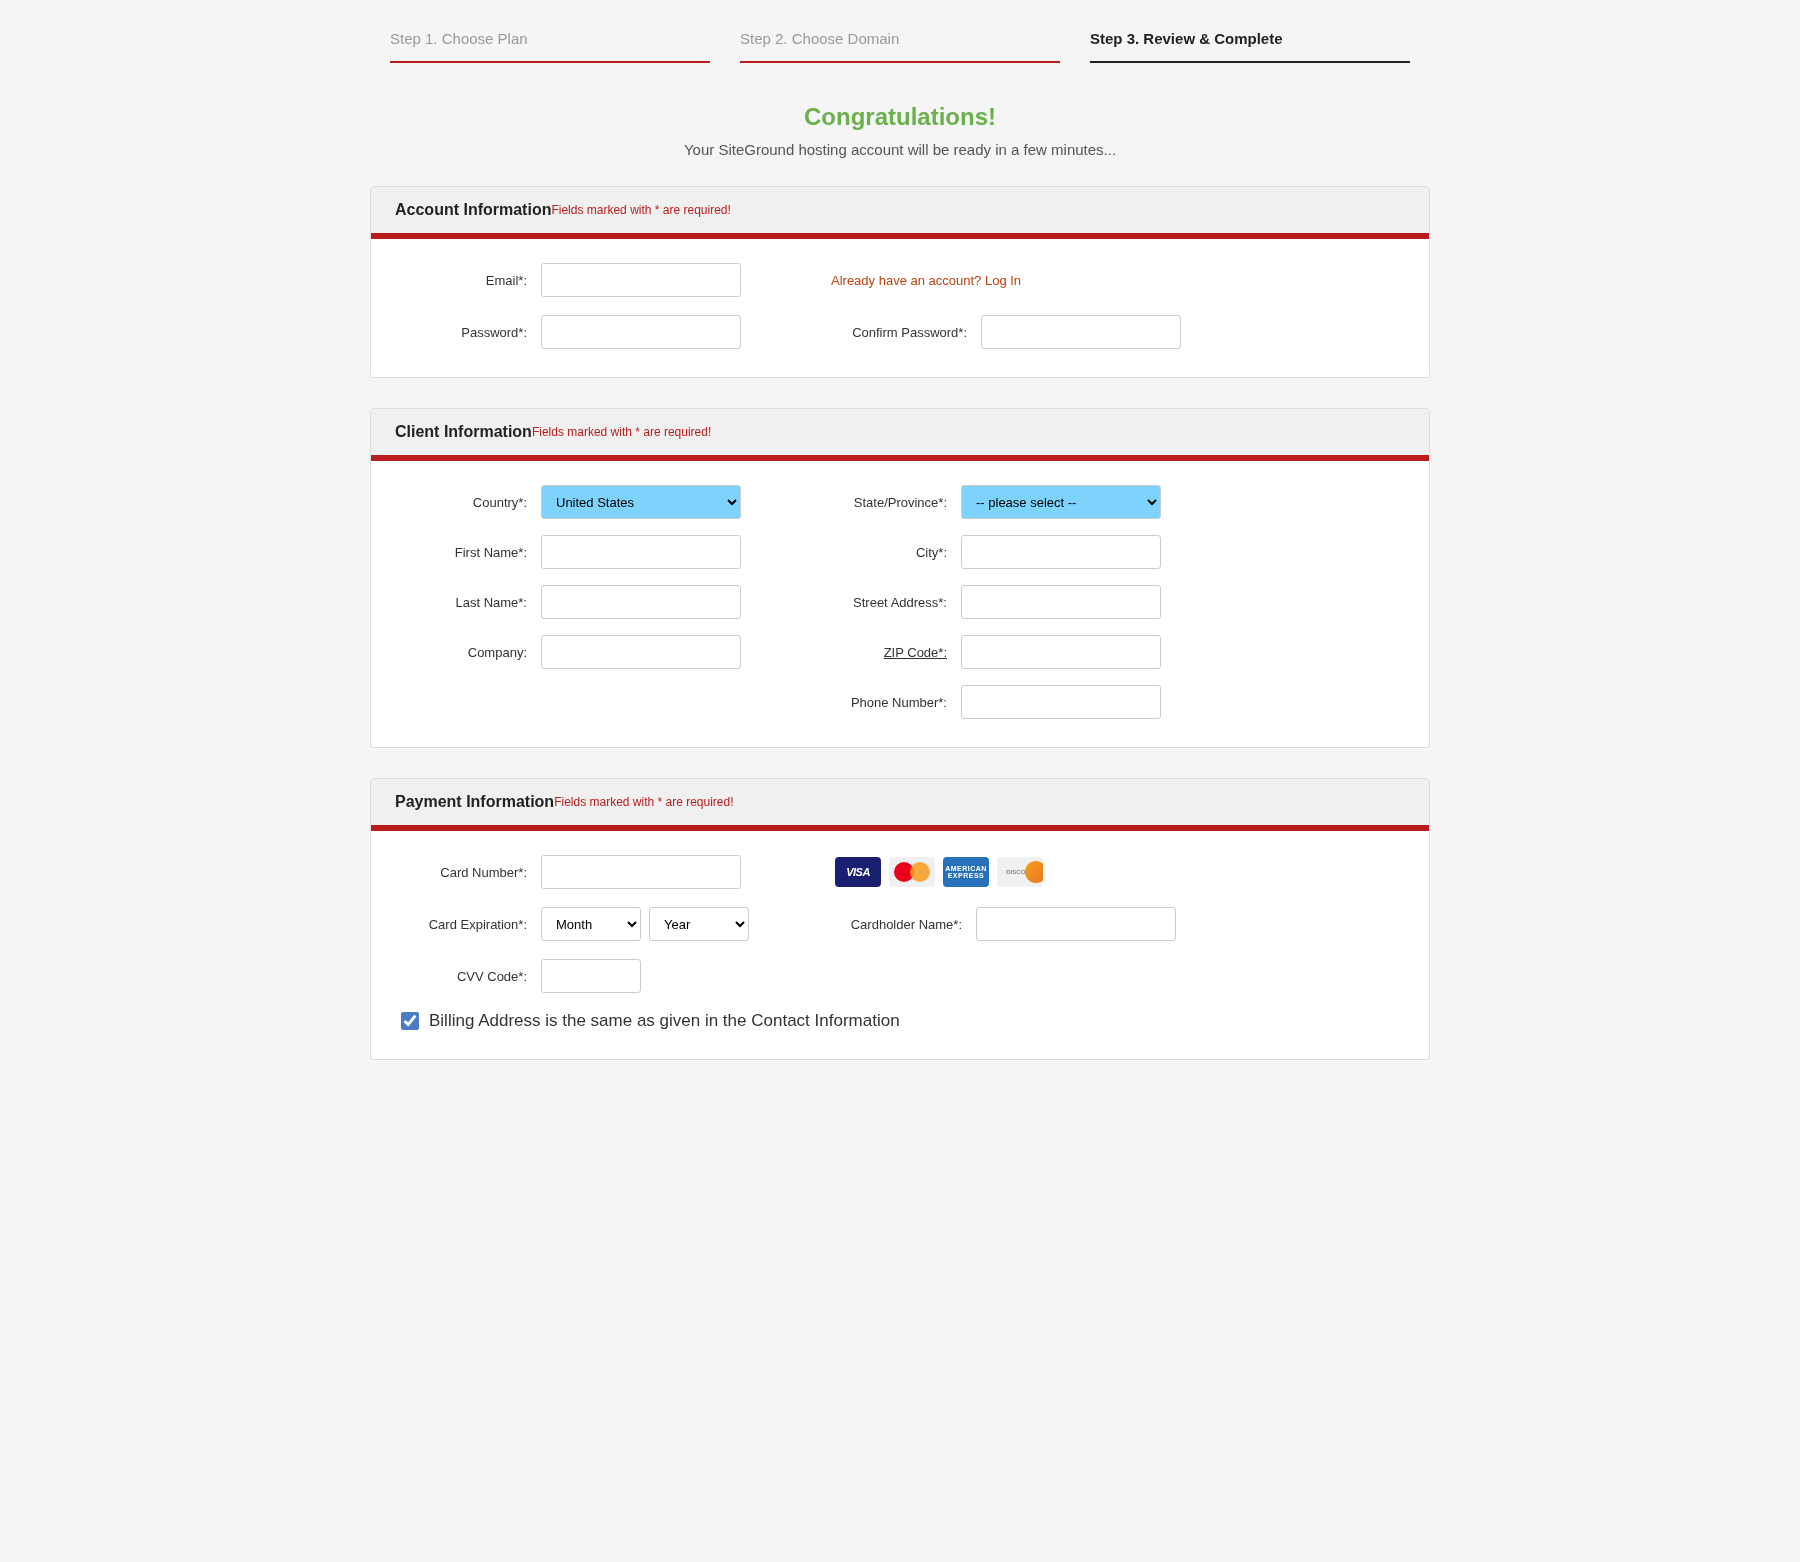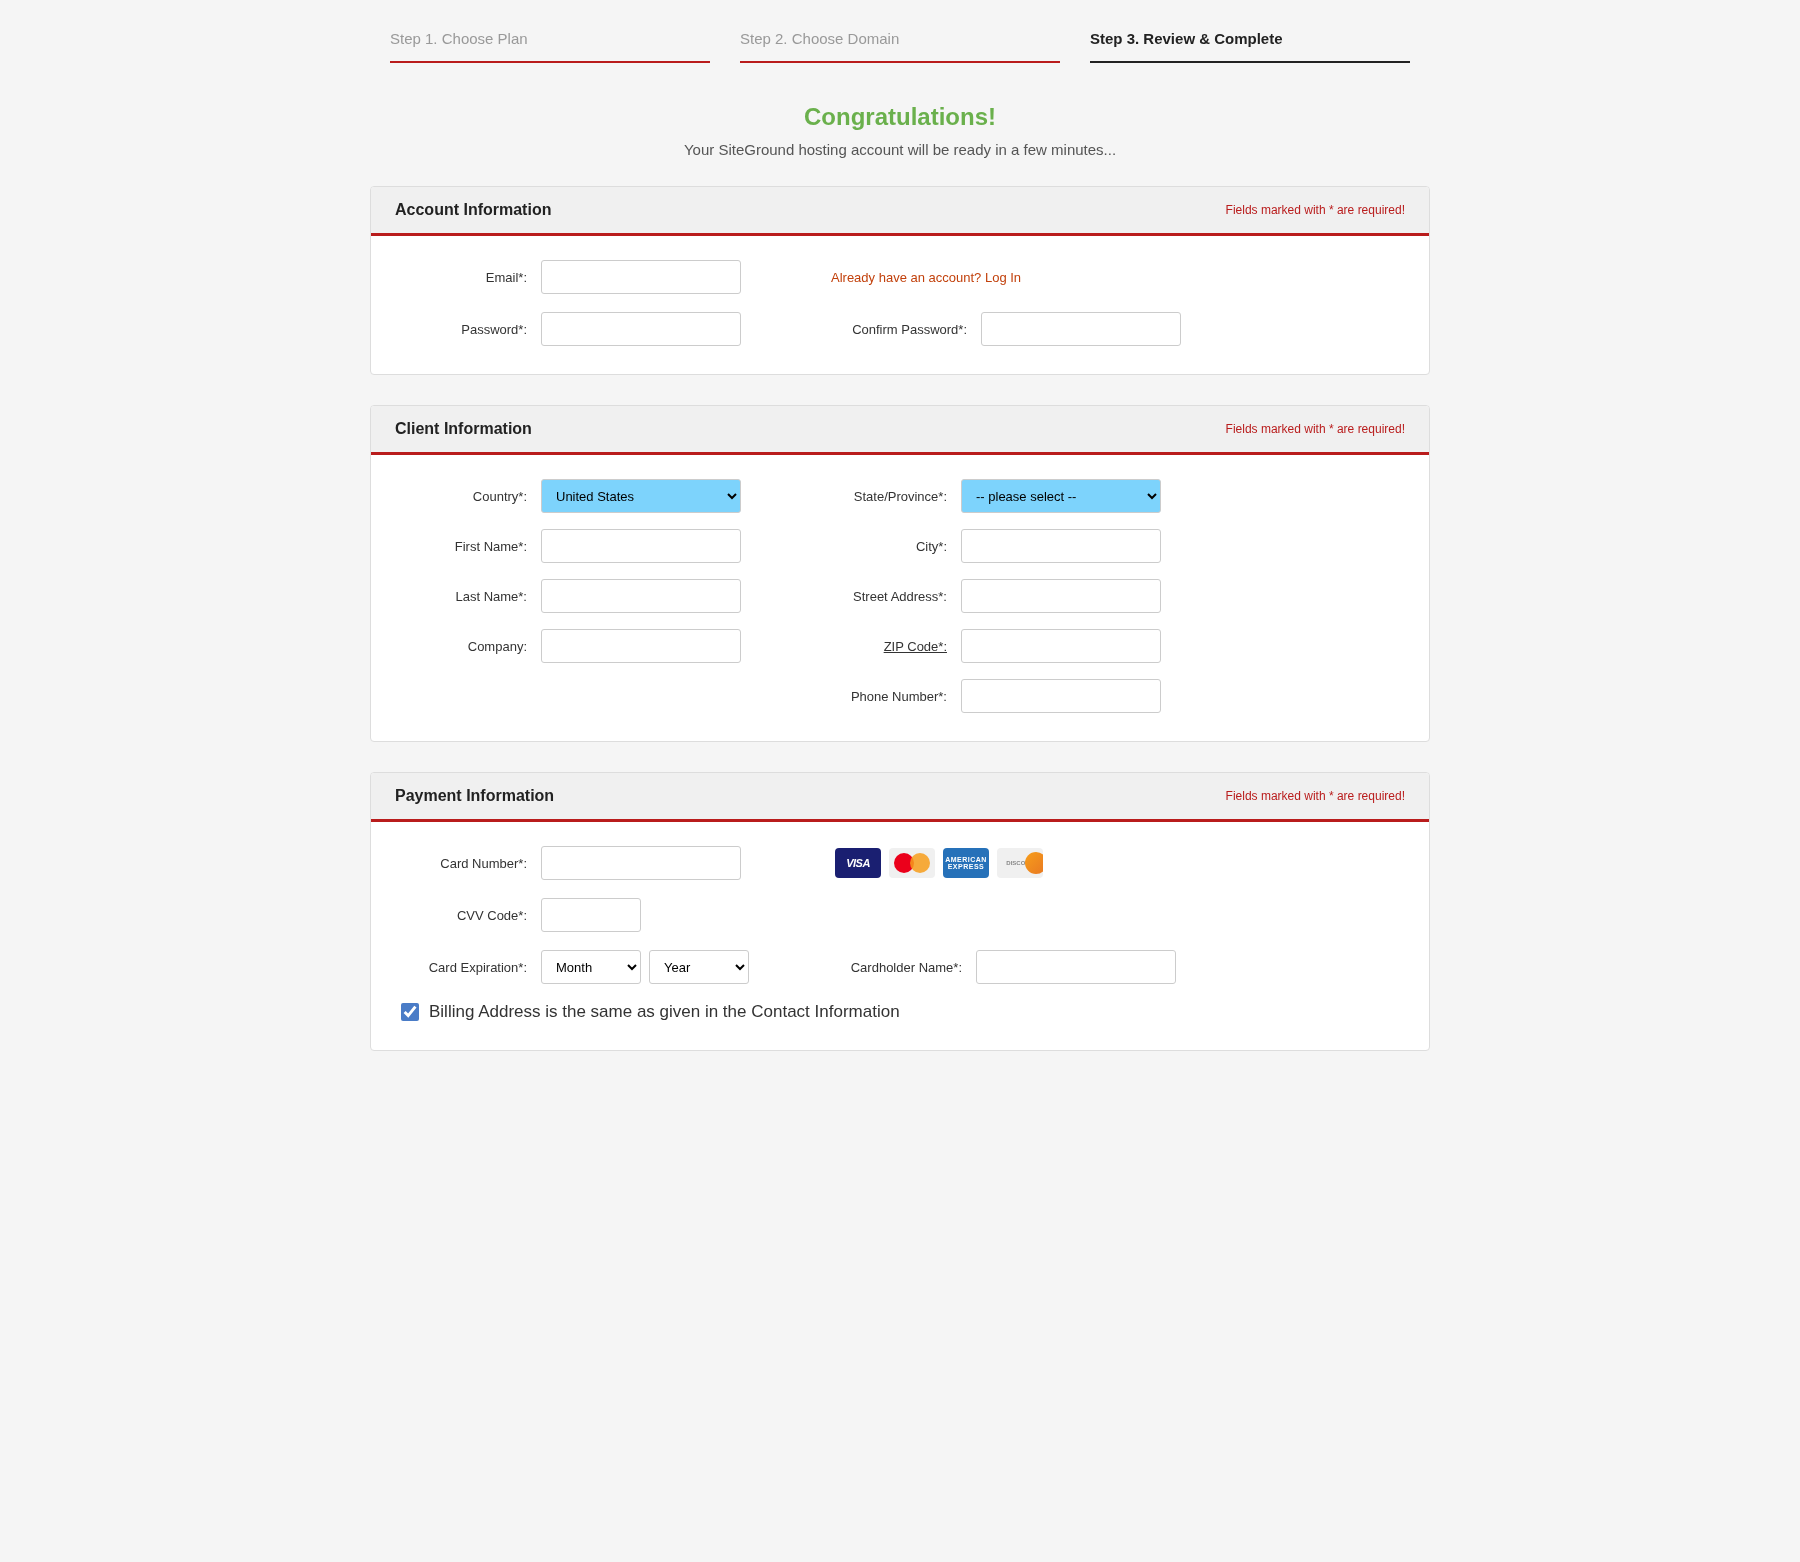--- a/index.html
+++ b/index.html
@@ -67,24 +67,24 @@
     
     .card {
       background: #fff;
       border: 1px solid #ddd;
       border-radius: 4px;
       margin-bottom: 30px;
       overflow: hidden;
     }
     .card-header {
       background: #f0f0f0;
-      border-bottom: 3px solid #b91c1c;
+      border-bottom: 6px solid #b91c1c;
       padding: 14px 24px;
       display: flex;
-      justify-content: space-between;
+      justify-content: flex-start;
       align-items: center;
     }
     .card-header-title {
       font-size: 16px;
       font-weight: bold;
       color: #222;
     }
     .card-header-note {
       font-size: 12px;
       color: #b91c1c;
@@ -460,27 +460,20 @@
             <div class="cc-mastercard">
               <div class="mc-red"></div>
               <div class="mc-orange"></div>
             </div>
             <div class="cc-amex">AMERICAN<br>EXPRESS</div>
             <div class="cc-discover">
               DISCOVER
               <div class="discover-circle"></div>
             </div>
           </div>
-        </div>
-      </div>
-
-      <div class="payment-row">
-        <div class="payment-left">
-          <span class="form-label">CVV Code*:</span>
-          <input class="cvv-input" type="text" style="">
         </div>
       </div>
 
       <div class="payment-row">
         <div class="payment-left">
           <span class="form-label">Card Expiration*:</span>
           <select class="expiry-select">
             <option>Month</option>
             <option>01</option><option>02</option><option>03</option><option>04</option>
             <option>05</option><option>06</option><option>07</option><option>08</option>
@@ -492,20 +485,27 @@
             <option>2028</option><option>2029</option><option>2030</option><option>2031</option>
             <option>2032</option>
           </select>
         </div>
         <div class="payment-right">
           <span class="form-label" style="min-width:155px;">Cardholder Name*:</span>
           <input class="form-input" type="text" style="">
         </div>
       </div>
 
+      <div class="payment-row">
+        <div class="payment-left">
+          <span class="form-label">CVV Code*:</span>
+          <input class="cvv-input" type="text" style="">
+        </div>
+      </div>
+
       <div class="checkbox-row">
         <input type="checkbox" id="billing-same" checked="" style="">
         <label for="billing-same" class="checkbox-label">Billing Address is the same as given in the Contact Information</label>
       </div>
     </div>
   </div>
 
 </div>
 
 </body></html>

